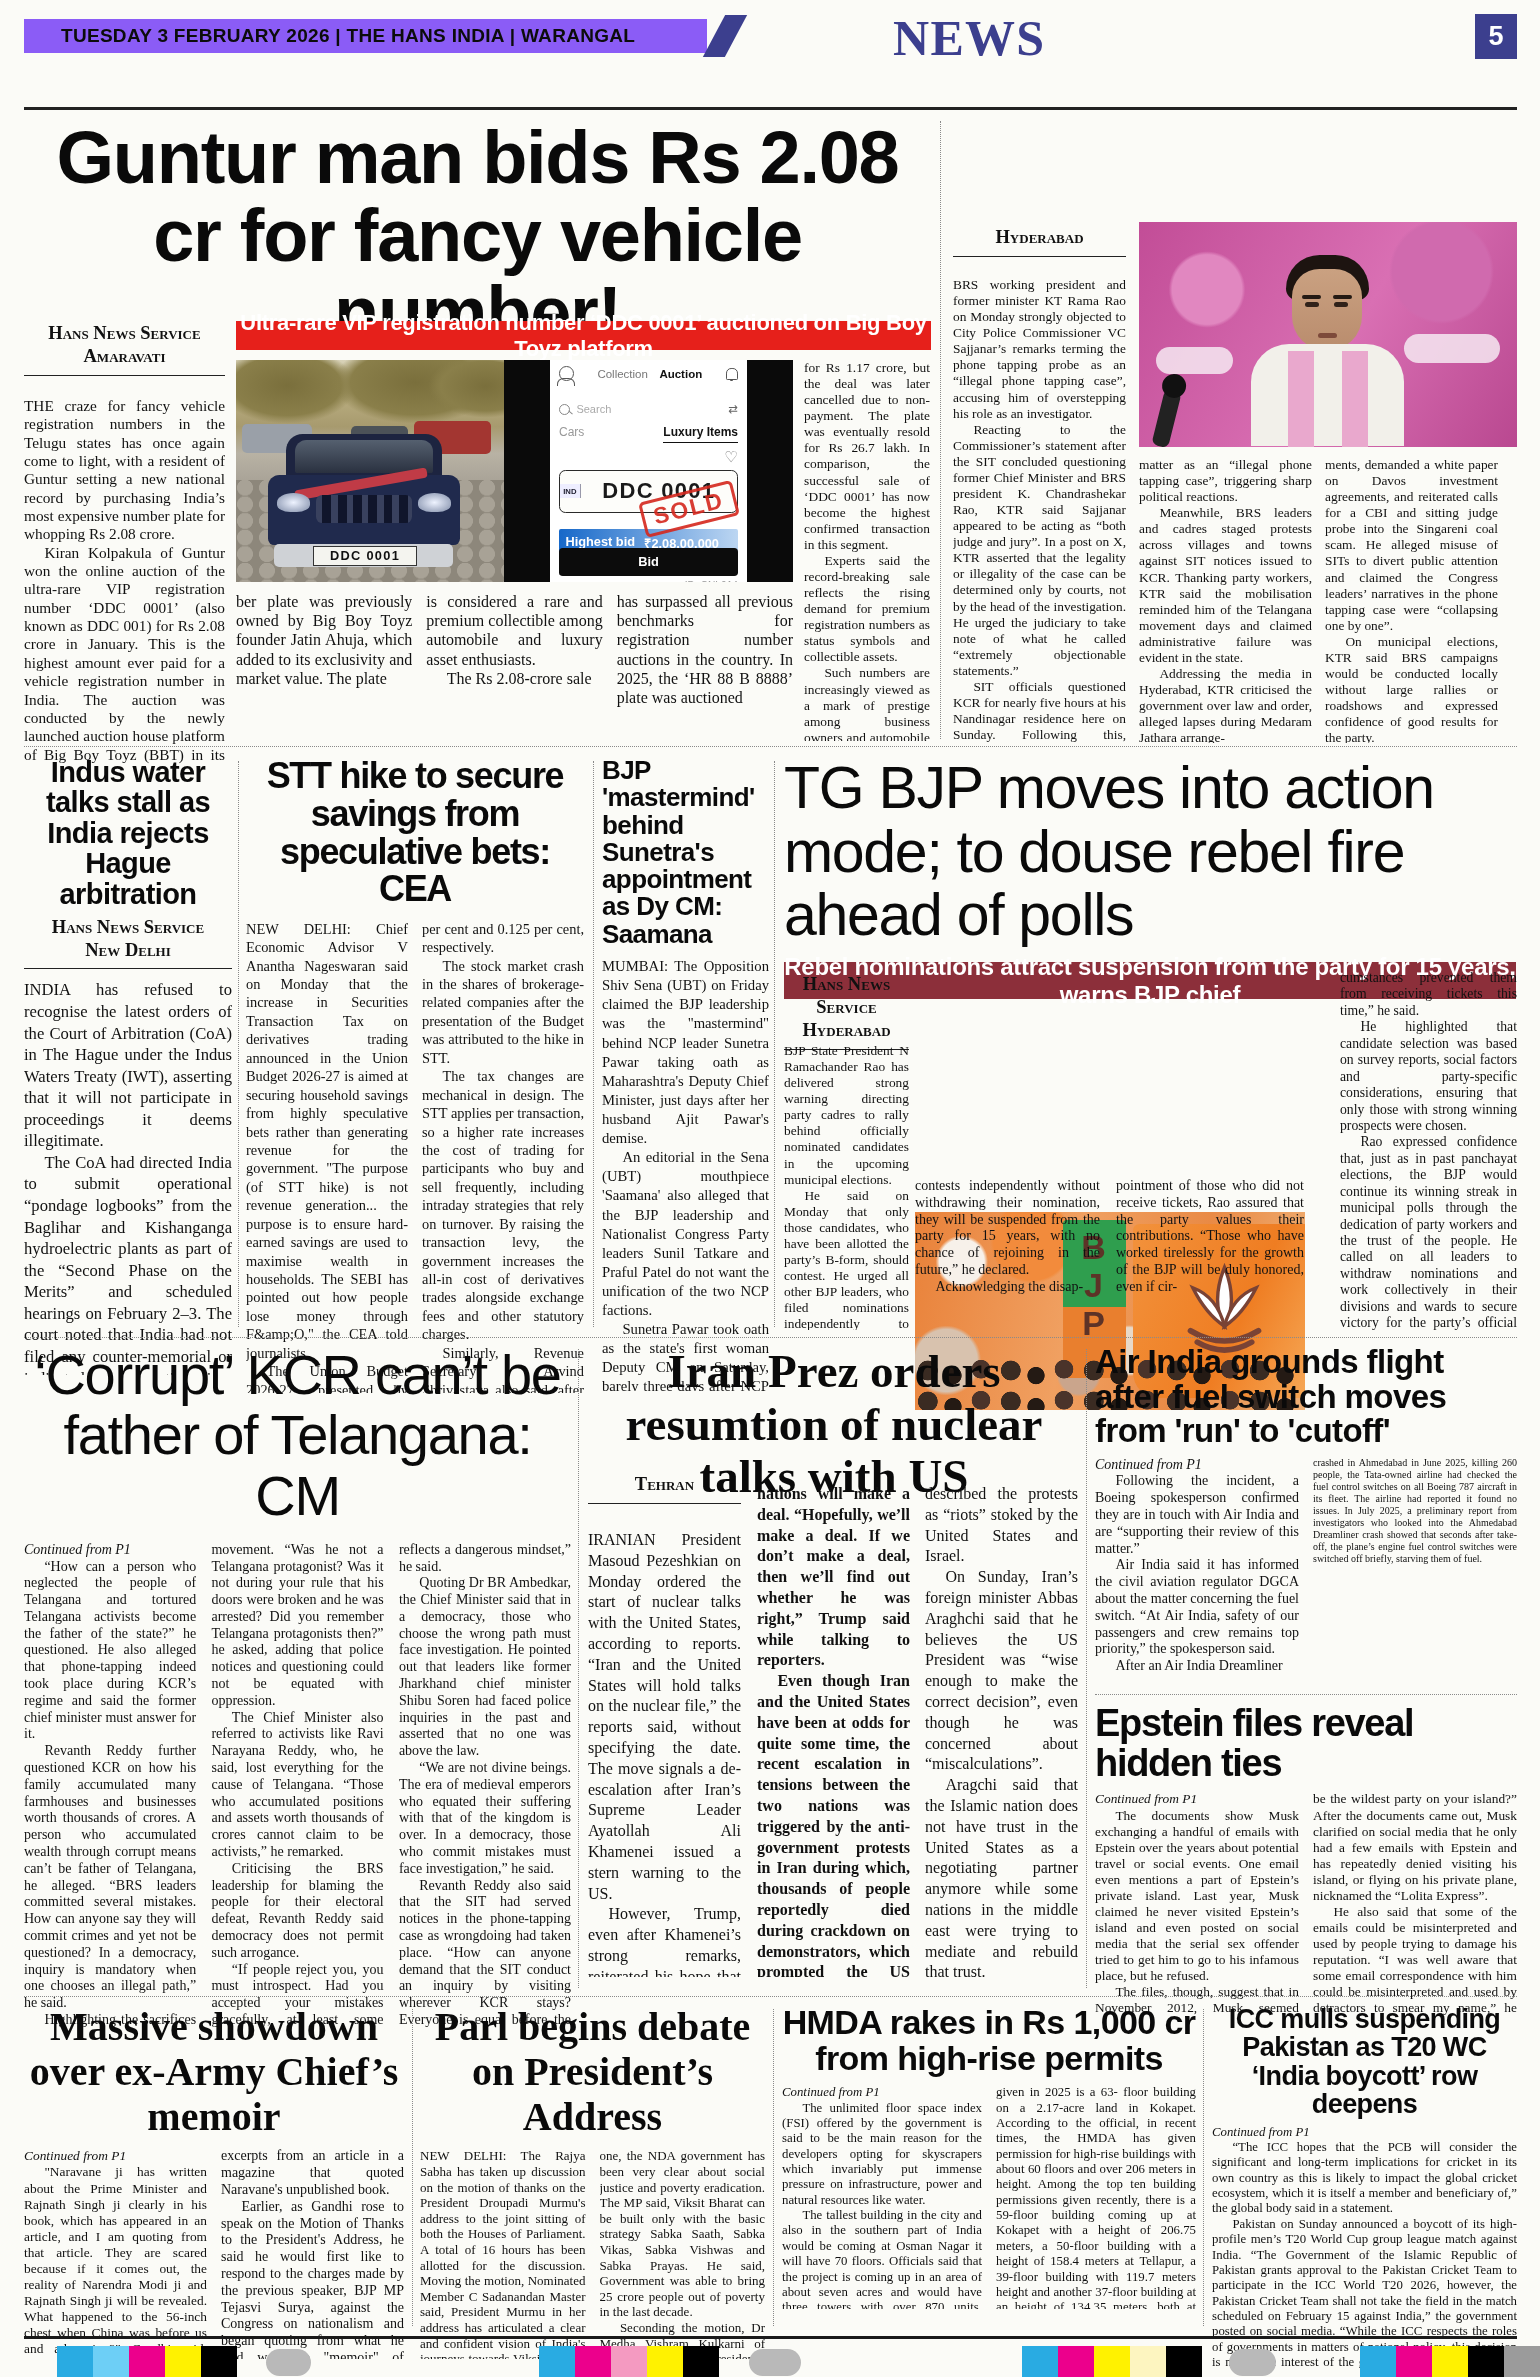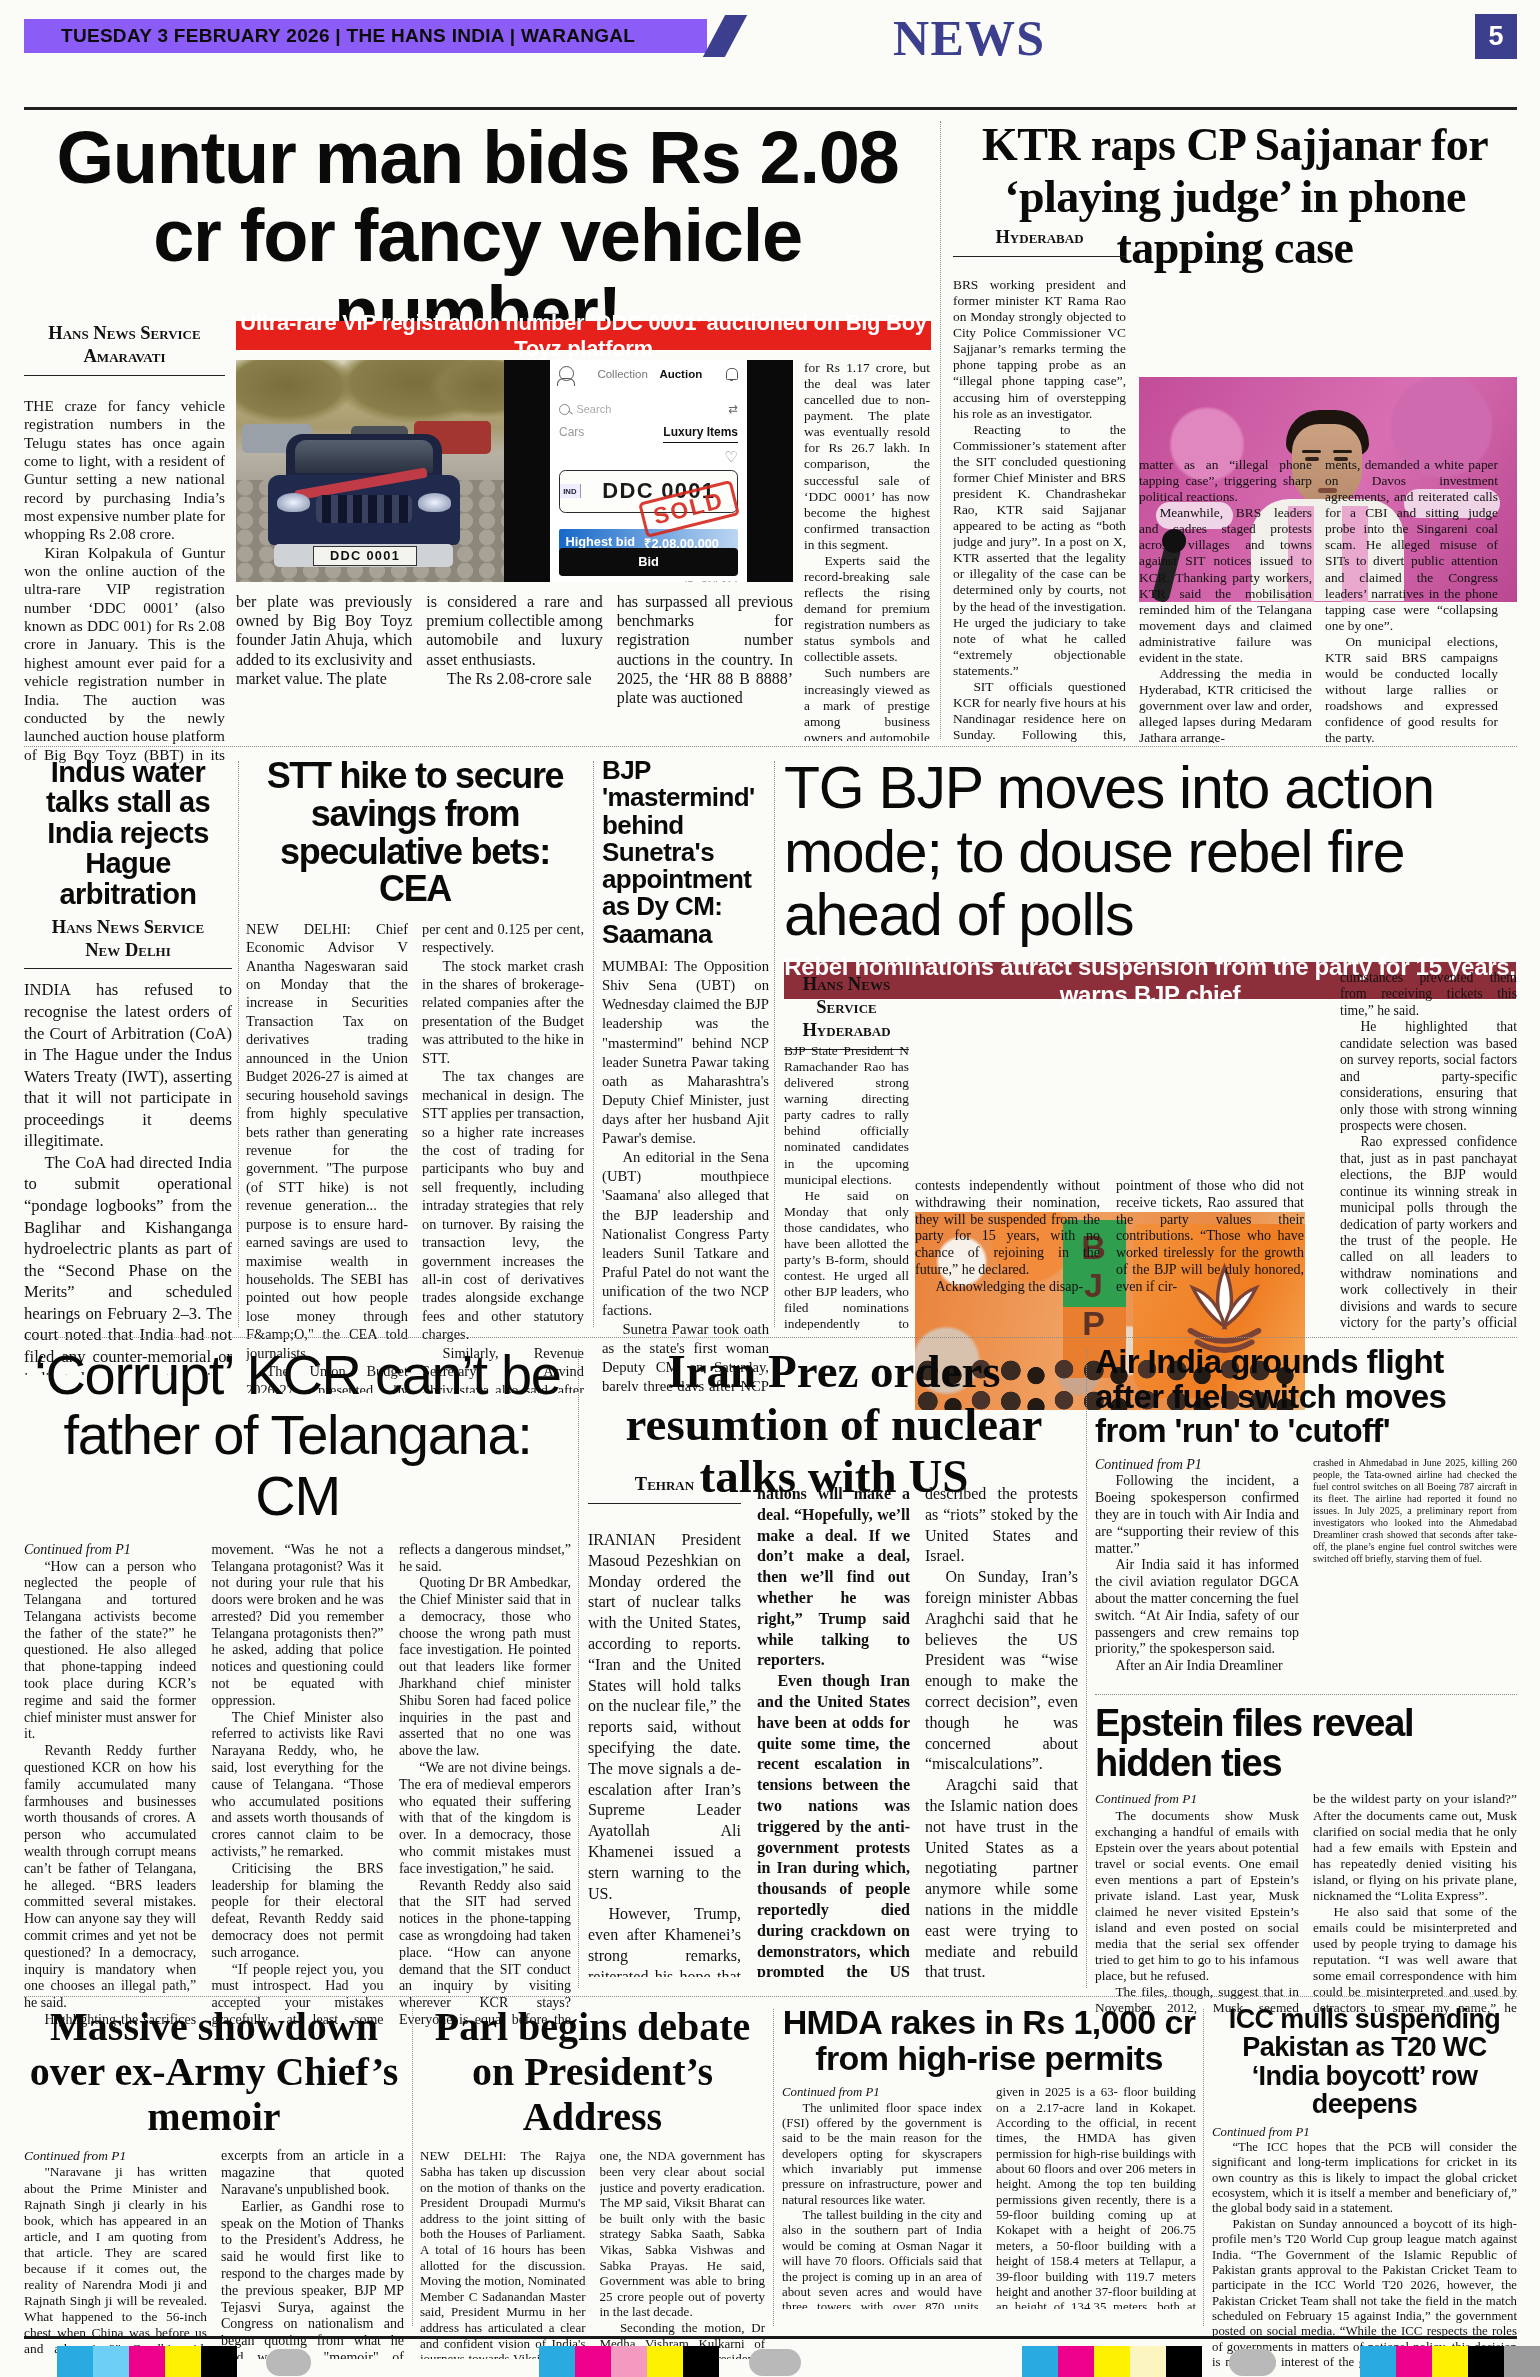--- a/index.html
+++ b/index.html
@@ -227,21 +227,20 @@
   <div class="abs body-col" style="left:780px;top:241px;width:126px;height:381px;font-size:13.4px;">
       <p>for Rs 1.17 crore, but the deal was later cancelled due to non-payment. The plate was eventually resold for Rs 26.7 lakh. In comparison, the successful sale of ‘DDC 0001’ has now become the highest confirmed transaction in this segment.</p>
       <p>Experts said the record-breaking sale reflects the rising demand for premium registration numbers as status symbols and collectible assets.</p>
       <p>Such numbers are increasingly viewed as a mark of prestige among business owners and automobile enthusiasts.</p>
     </div>
 </section>
 
 <div class="abs vdiv" style="left:940px;top:121px;height:618px;"></div>
 
 <section class="abs" style="left:953px;top:119px;width:564px;height:625px;">
-  <h1 class="hl-serif" style="font-size:46px;letter-spacing:-0.6px;">KTR raps CP Sajjanar for ‘playing judge’ in phone tapping case</h1>
   <div class="abs byline" style="left:0;top:107px;width:173px;">
     <div>Hyderabad</div>
     <div class="rule"></div>
   </div>
   <div class="abs ktrphoto" style="left:186px;top:103px;width:378px;height:225px;">
     <div class="ktr-blob" style="left:16.6px;top:125px;width:77px;height:27px;"></div>
     <div class="ktr-blob" style="right:16.6px;top:112px;width:96px;height:29px;"></div>
     <div class="ktr-man">
       <div class="ktr-hair"></div>
       <div class="ktr-face"></div>
@@ -302,21 +301,21 @@
         <p>Similarly, Revenue Secretary Arvind Shrivastava also said, after the presentation of the budget, that "the volumes in the F&amp;amp;O market are in the realm of heavy speculation when compared to the size of the country’s GDP or underlying securities market".</p>
       </div>
   </div>
 </section>
 
 <div class="abs vdiv" style="left:593px;top:761px;height:566px;"></div>
 
 <section class="abs" style="left:602px;top:757px;width:167px;height:573px;">
   <h2 class="hl-sans" style="font-size:26px;text-align:left;letter-spacing:-0.6px;">BJP 'mastermind' behind Sunetra's appointment as Dy CM: Saamana</h2>
   <div class="body-col" style="margin-top:9px;height:434px;font-size:14.7px;line-height:1.3;">
-      <p>MUMBAI: The Opposition Shiv Sena (UBT) on Wednesday claimed the BJP leadership was the "mastermind" behind NCP leader Sunetra Pawar taking oath as Maharashtra's Deputy Chief Minister, just days after her husband Ajit Pawar's demise.</p>
+      <p>MUMBAI: The Opposition Shiv Sena (UBT) on Friday claimed the BJP leadership was the "mastermind" behind NCP leader Sunetra Pawar taking oath as Maharashtra's Deputy Chief Minister, just days after her husband Ajit Pawar's demise.</p>
       <p>An editorial in the Sena (UBT) mouthpiece 'Saamana' also alleged that the BJP leadership and Nationalist Congress Party leaders Sunil Tatkare and Praful Patel do not want the unification of the two NCP factions.</p>
       <p>Sunetra Pawar took oath as the state's first woman Deputy CM on Saturday, barely three days after NCP leader Ajit Pawar and four others died in an air crash at Baramati in Pune district, inviting criticism from some quarters over the pace at which the development took place.</p>
     </div>
 </section>
 
 <div class="abs vdiv" style="left:774px;top:761px;height:566px;"></div>
 
 <section class="abs" style="left:784px;top:757px;width:732px;height:573px;">
   <h1 class="hl-sans-light" style="font-size:59px;text-align:left;">TG BJP moves into action mode; to douse rebel fire ahead of polls</h1>
   <div class="strap" style="margin-top:14px;height:37px;background:#8c2f3a;font-size:24px;letter-spacing:-0.3px;">Rebel nominations attract suspension from the party for 15 years, warns BJP chief</div>

